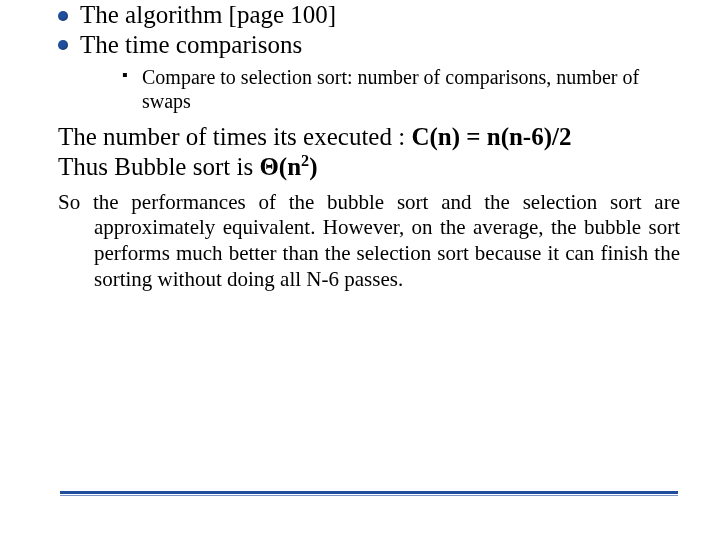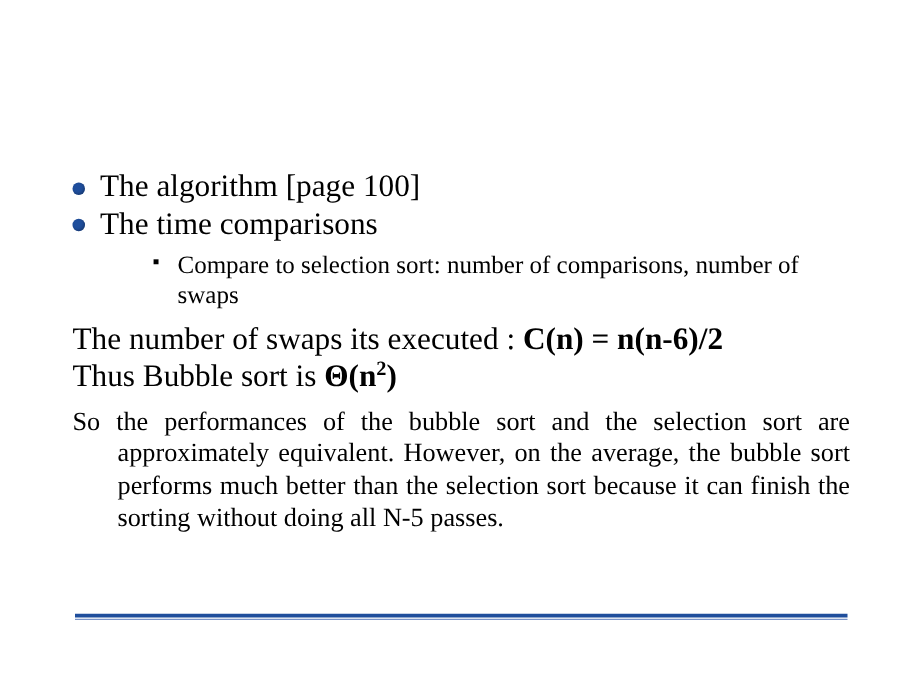--- a/index.html
+++ b/index.html
@@ -10,21 +10,20 @@
     background: #fff;
     font-family: "Times New Roman", Times, serif;
     color: #000;
     overflow: hidden;
   }
   .slide {
     position: relative;
     width: 720px;
     height: 540px;
     box-sizing: border-box;
-    padding-top: 135px;
   }
   .content {
     padding-left: 58px;
     padding-right: 40px;
   }
   ul.top {
     list-style: none;
     margin: 0;
     padding: 0;
   }
@@ -110,24 +109,24 @@
         <ul class="sub">
           <li>
             <span>Compare to selection sort: number of comparisons, number of swaps</span>
           </li>
         </ul>
       </li>
     </ul>
 
     <div class="conc">
       <div>
-        <span>The number of swaps its executed : </span><span class="b">C(n) = n(n-6)/2</span>
+        <span>The number of times its executed : </span><span class="b">C(n) = n(n-6)/2</span>
       </div>
       <div>
         <span>Thus Bubble sort is </span><span class="b"><span>Θ(n</span><sup>2</sup><span>)</span></span>
       </div>
     </div>
 
-    <div class="perf">So the performances of the bubble sort and the selection sort are approximately equivalent. However, on the average, the bubble sort performs much better than the selection sort because it can finish the sorting without doing all N-5 passes.</div>
+    <div class="perf">So the performances of the bubble sort and the selection sort are approximately equivalent. However, on the average, the bubble sort performs much better than the selection sort because it can finish the sorting without doing all N-6 passes.</div>
 
   </div>
   <div class="rule"></div>
 </div>
 
 </body></html>

